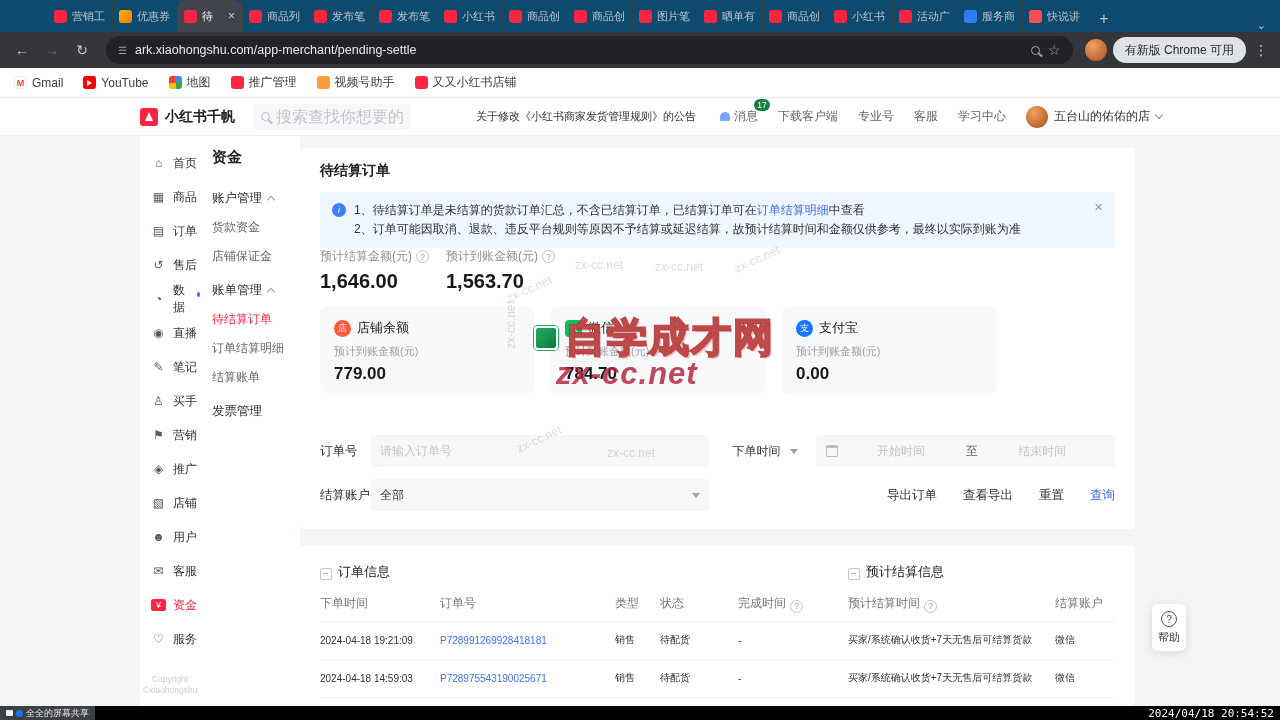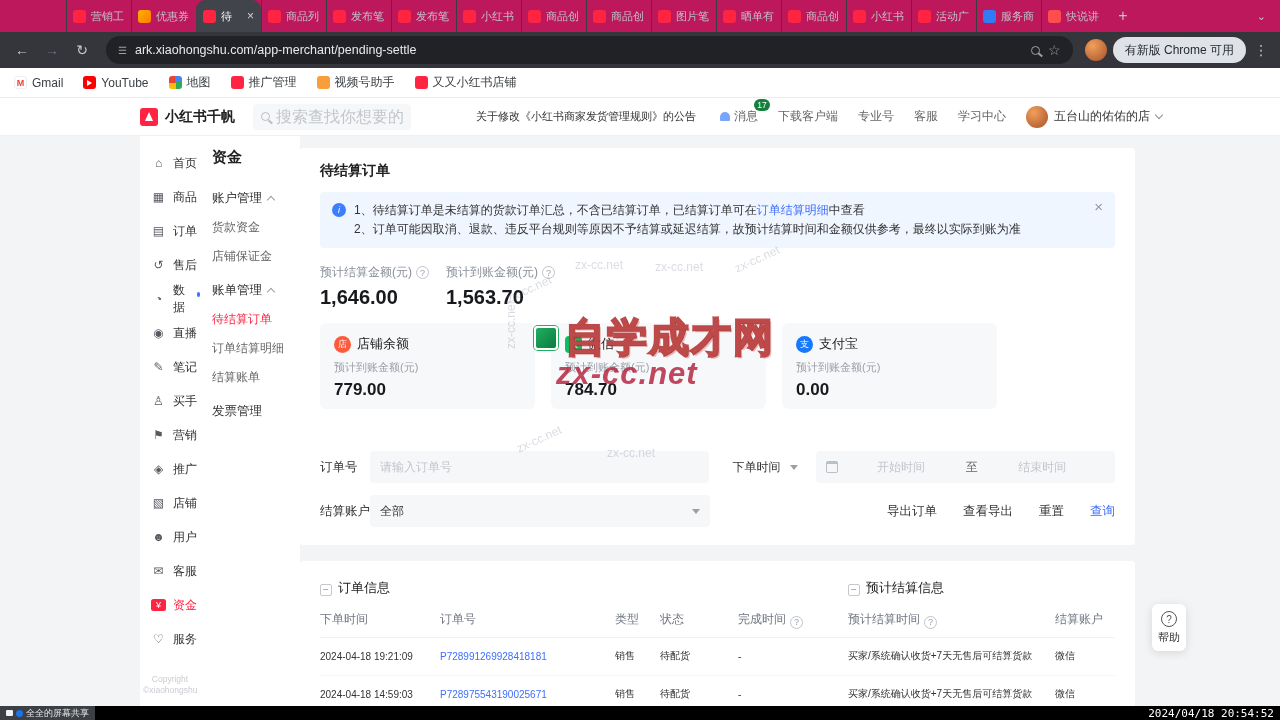--- a/index.html
+++ b/index.html
@@ -1,21 +1,21 @@
 <!DOCTYPE html>
 <html><head>
 <meta charset="utf-8">
 <style>
   *{margin:0;padding:0;box-sizing:border-box}
   html,body{width:1280px;height:720px;overflow:hidden;background:#000;font-family:"Liberation Sans",sans-serif}
   .screen{position:relative;width:1280px;height:720px}
   .browser{position:absolute;left:0;top:0;width:1280px;height:706px;background:#fff;display:flex;flex-direction:column}
 
   
-  .tabstrip{height:32px;background:#be185d;display:flex;align-items:center;padding-left:66px}
+  .tabstrip{height:32px;background:#0c4a6e;display:flex;align-items:flex-end;padding-left:47px}
   .tab{width:65px;height:32px;display:flex;align-items:center;gap:5px;padding:0 7px;font-size:11px;color:#bfc2c7;position:relative;cursor:default}
   .tab:not(.active){box-shadow:inset 1px 0 0 #3a3d42}
   .tab.active{background:#41454b;border-radius:9px 9px 0 0;color:#f1f3f4;box-shadow:none}
   .fv{width:13px;height:13px;border-radius:3px;background:#ff2442;flex:none}
   .fv.org{background:linear-gradient(135deg,#ffb100,#ff7a00)}
   .fv.blu{background:#2f7cf6}
   .fv.crim{background:#ff4d4f}
   .tab-label{flex:1;overflow:hidden;white-space:nowrap}
   .tab-close{font-size:12px;color:#cfd1d4}
   .newtab{width:26px;height:26px;display:flex;align-items:center;justify-content:center;color:#bfc2c7;font-size:16px;margin-left:4px}
@@ -88,21 +88,21 @@
   .card-top{padding:14px 20px 18px}
   .card-table{margin-top:16px;flex:1;padding:12px 20px 0}
   .page-title{font-size:14px;color:#222;font-weight:bold}
 
   .banner{margin-top:12px;background:#f0f6ff;border-radius:4px;padding:9px 30px 9px 12px;display:flex;gap:8px;position:relative}
   .info-ic{width:14px;height:14px;border-radius:50%;background:#3d7eff;color:#fff;font-size:9px;font-style:italic;display:flex;align-items:center;justify-content:center;flex:none;margin-top:2px}
   .bl{font-size:12px;color:#333;line-height:19px}
   .blue{color:#3d6eff;text-decoration:none}
   .banner-close{position:absolute;right:12px;top:6px;font-size:15px;color:#999}
 
-  .stats{display:flex;margin-top:16px}
+  .stats{display:flex;}
   .stat{width:126px}
   .stat-label{font-size:12px;color:#8a8f99;display:flex;align-items:center;white-space:nowrap}
   .q-ic{display:inline-flex;width:13px;height:13px;border:1px solid #c0c4cc;border-radius:50%;font-size:9px;color:#9aa0a6;align-items:center;justify-content:center;margin-left:4px;flex:none}
   .stat-value{font-size:20px;font-weight:bold;color:#17191c;margin-top:5px}
 
   .acct-cards{display:flex;gap:16px;margin-top:14px}
   .acct-card{width:215px;height:86px;background:#f7f8fa;border-radius:6px;padding:12px 14px}
   .ac-head{display:flex;align-items:center;gap:6px;font-size:13px;color:#222}
   .ac-ic{width:17px;height:17px;border-radius:50%;color:#fff;font-size:9px;display:flex;align-items:center;justify-content:center;flex:none}
   .ic-shop{background:#ff5a3c}

